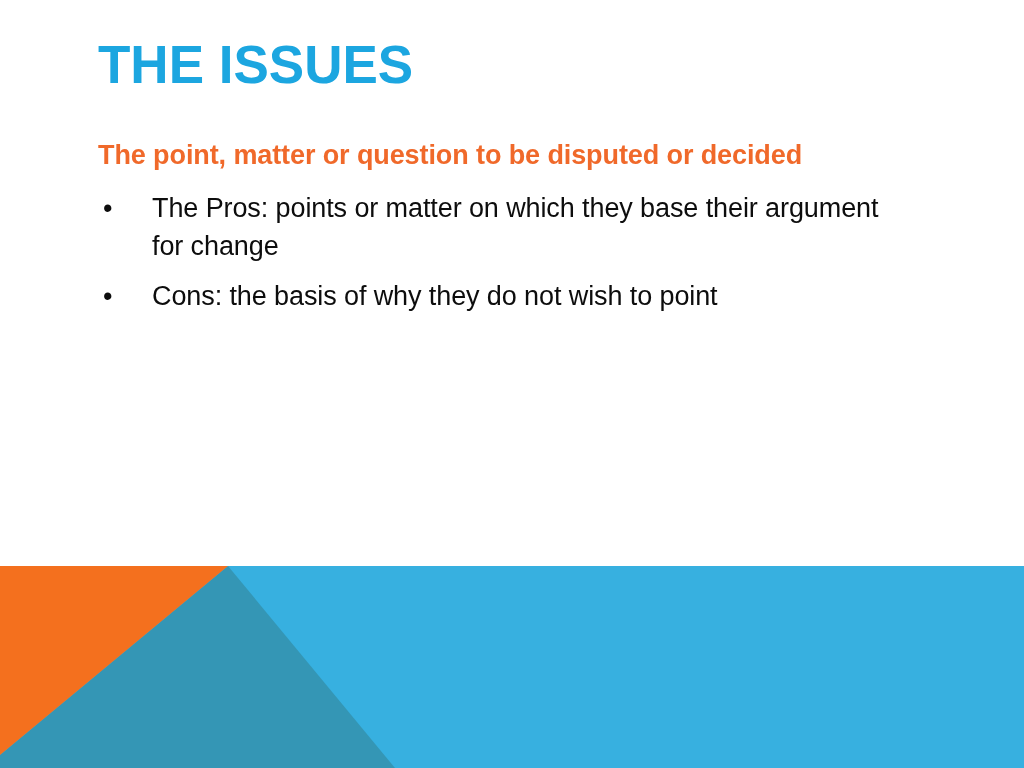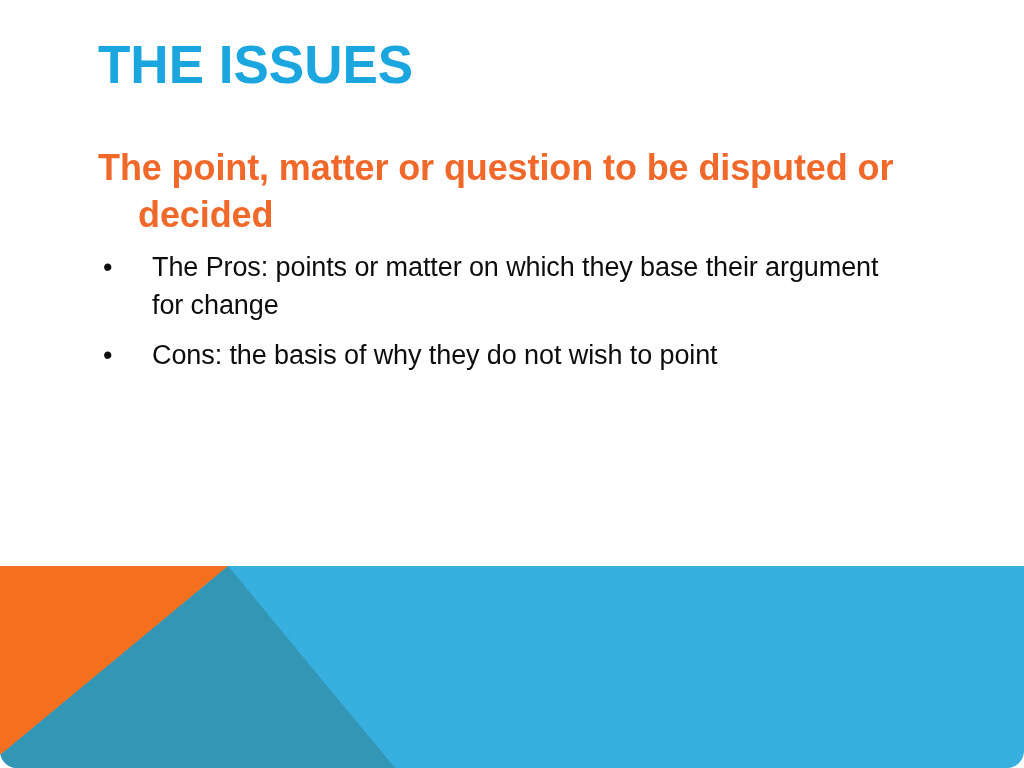--- a/index.html
+++ b/index.html
@@ -9,21 +9,20 @@
   }
   body {
     font-family: "Liberation Sans", sans-serif;
   }
   .slide {
     position: relative;
     width: 1024px;
     height: 768px;
     background: #ffffff;
     overflow: hidden;
-    border-radius: 17px;
   }
 
   
   .slide-title {
     position: absolute;
     left: 98px;
     top: 36px;
     width: 860px;
     font-size: 53px;
     line-height: 58px;
@@ -36,27 +35,27 @@
 
   
   .body-block {
     position: absolute;
     left: 98px;
     top: 132px;
     width: 812px;
   }
 
   .subtitle {
-    font-size: 36px;
+    font-size: 27px;
     line-height: 47px;
     font-weight: bold;
     color: #F0692A;
     padding-left: 40px;
     text-indent: -40px;
-    margin: 12px 0 10px 0;
+    margin: 0 0 10px 0;
     letter-spacing: -0.1px;
   }
 
   .bullet-list {
     list-style: none;
     margin: 0;
     padding: 0;
   }
   .bullet-item {
     position: relative;

